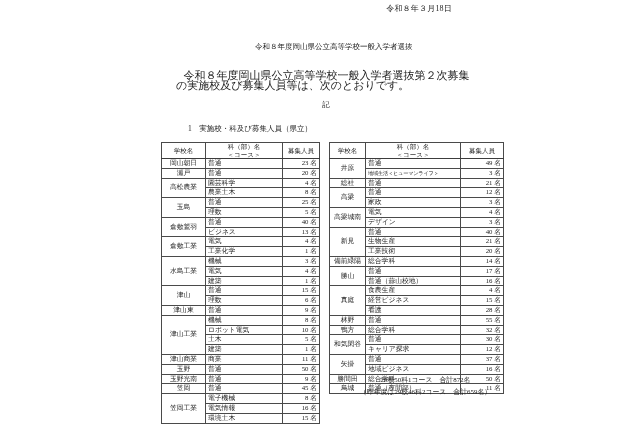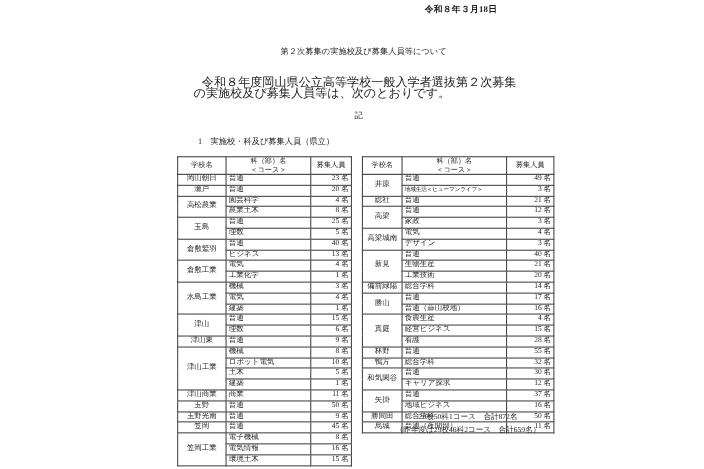--- a/index.html
+++ b/index.html
@@ -2,25 +2,25 @@
 <html><head>
 <meta charset="utf-8">
 <style>
   html,body { margin:0; padding:0; }
   body {
     width:640px; height:426px; position:relative; overflow:hidden;
     background:#ffffff; color:#1c1c1c;
     font-family:"Liberation Serif","DejaVu Serif",serif;
   }
   .abs { position:absolute; }
-  #doc-date { top:3px; left:300px; width:152px; text-align:right; font-size:8px; letter-spacing:0.2px;font-weight:bold; }
+  #doc-date { top:3px; left:300px; width:152px; text-align:right; font-size:8px; letter-spacing:0.2px; }
   #doc-title { top:42px; left:255px; font-size:7.5px; line-height:9.5px; }
   #body-paragraph { top:70px; left:176px; width:300px; font-size:11px; line-height:10px; text-indent:7.5px; }
   #ki-marker { top:100px; left:176px; width:300px; text-align:center; font-size:7.5px; }
-  #section-heading { top:124px; left:180px; font-size:7.5px; }
+  #section-heading { top:124px; left:188px; font-size:7.5px; }
 
   table.rtable { position:absolute; border-collapse:collapse; table-layout:fixed; background:#fff; }
   #table-left  { left:161px; top:142px; }
   #table-right { left:329px; top:142px; }
   .rtable th, .rtable td { border:1px solid #4a4a4a; padding:0; font-weight:normal; }
   .rtable thead th {
     height:15px; text-align:center; font-size:6.5px; line-height:7.2px;
     white-space:pre-line; border-bottom:1.5px solid #3c3c3c;
   }
   .rtable td { height:8.8px; font-size:6.8px; line-height:8.8px; white-space:nowrap; overflow:hidden; }
@@ -30,21 +30,21 @@
   td.cap-cell { text-align:right; padding-right:2px; }
 
   #totals-note { top:374px; left:338px; width:175px; text-align:center; font-size:6.9px; line-height:11.5px; }
 </style>
 </head>
 <body>
 
 <div id="doc-date" class="abs">令和８年３月18日</div>
 
 <div id="doc-title" class="abs">
-  <div>第２次募集の実施校及び募集人員等について</div>
+  <div>令和８年度岡山県公立高等学校一般入学者選抜</div>
 </div>
 
 <div id="body-paragraph" class="abs">令和８年度岡山県公立高等学校一般入学者選抜第２次募集の実施校及び募集人員等は、次のとおりです。</div>
 
 <div id="ki-marker" class="abs">記</div>
 
 <div id="section-heading" class="abs">1　実施校・科及び募集人員（県立）</div>
 
 <table id="table-left" class="rtable">
     <colgroup>

